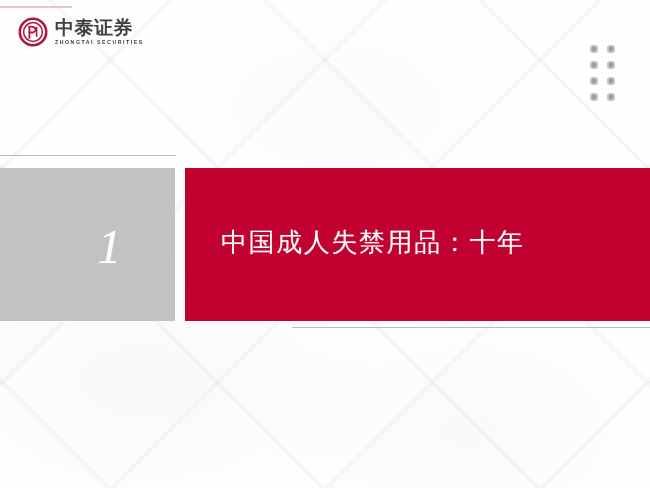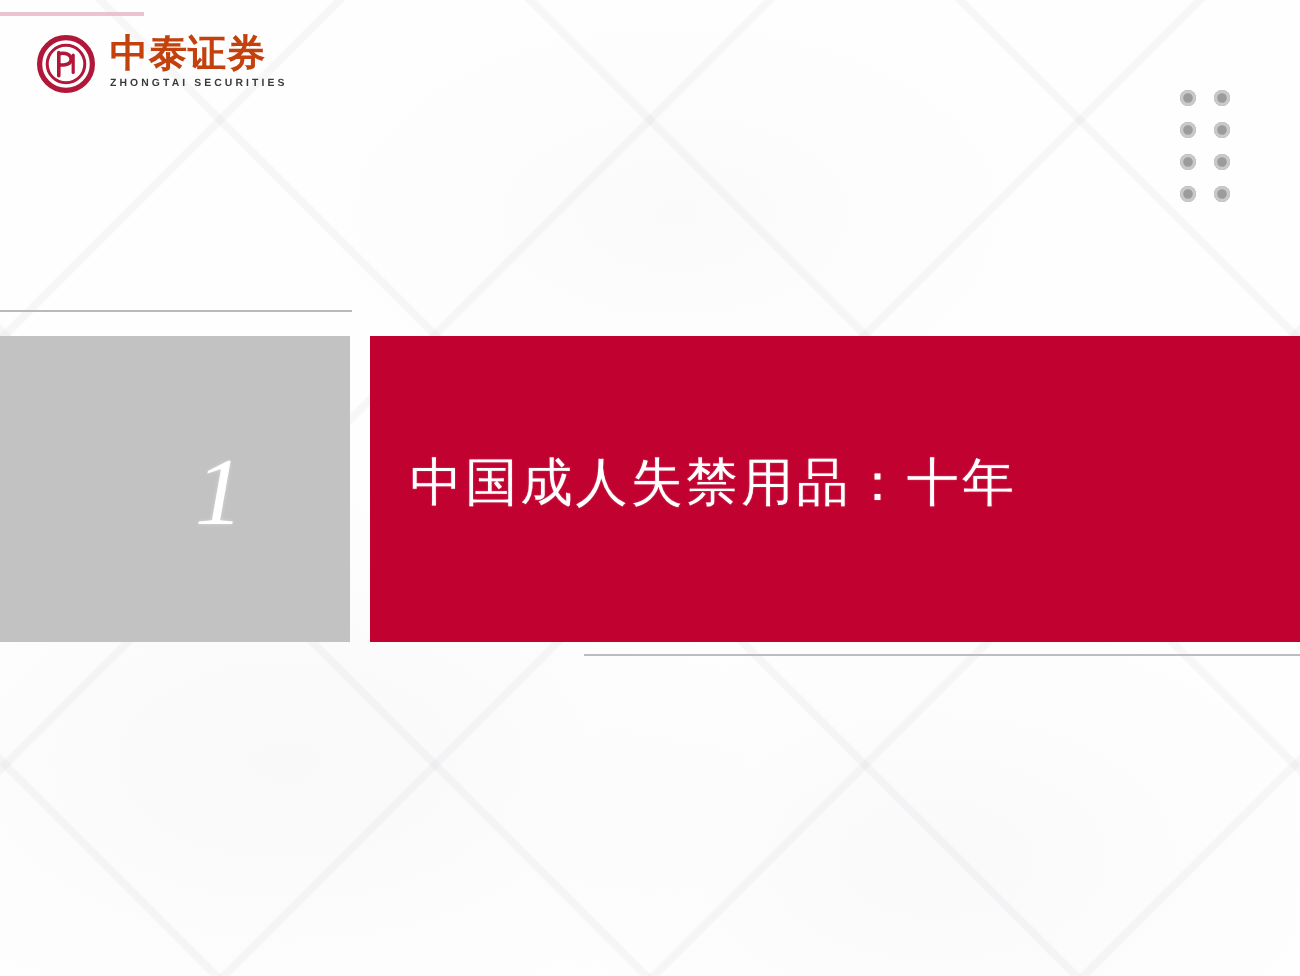--- a/index.html
+++ b/index.html
@@ -91,21 +91,21 @@
   .logo-text {
     display: flex;
     flex-direction: column;
     justify-content: center;
     line-height: 1;
   }
   .logo-cn {
     font-family: "DejaVu Sans", "Liberation Sans", sans-serif;
     font-size: 19px;
     font-weight: 700;
-    color: #c2410c;
+    color: #404040;
     letter-spacing: 0.5px;
     white-space: nowrap;
   }
   .logo-en {
     margin-top: 3px;
     font-family: "Liberation Sans", sans-serif;
     font-size: 5.2px;
     font-weight: 700;
     color: #3a3a3a;
     letter-spacing: 1.55px;
@@ -177,21 +177,21 @@
     position: absolute;
     left: 185px;
     top: 168px;
     width: 465px;
     height: 153px;
     background: #c10230;
     display: flex;
     align-items: center;
   }
   .title-inner {
-    padding-left: 20px;
+    padding-left: 36px;
     padding-bottom: 4px;
   }
   .title-line {
     font-family: "DejaVu Serif", "Liberation Serif", serif;
     font-size: 26px;
     font-weight: 400;
     color: #ffffff;
     line-height: 1.32;
     letter-spacing: 1.6px;
     white-space: nowrap;

